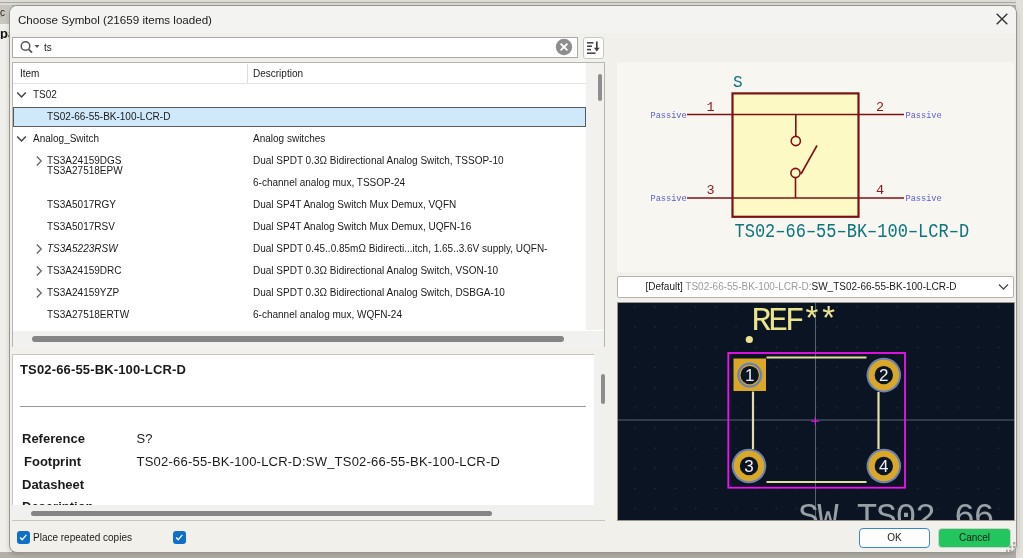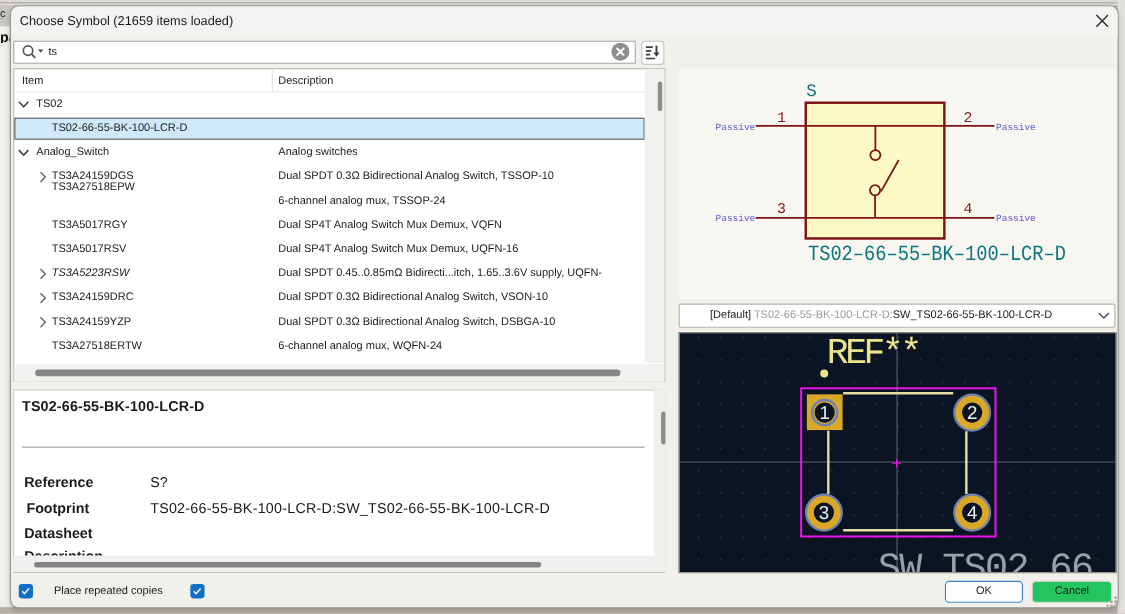--- a/index.html
+++ b/index.html
@@ -117,21 +117,21 @@
 <div class="abs" style="left:594px;top:354px;width:11px;height:151px;background:#f0f0ee;"></div>
 <div class="abs" style="left:601px;top:374px;width:3.5px;height:30px;background:#8d8d8d;border-radius:2px;"></div>
 
 <div class="abs" style="left:12px;top:505px;width:593px;height:15px;background:#f0f0ee;"></div>
 <div class="abs" style="left:31px;top:510.5px;width:461px;height:5px;background:#858585;border-radius:2.5px;"></div>
 
 <div class="abs" style="left:17px;top:531px;width:12.5px;height:12.5px;background:#1070c8;border-radius:3px;"></div>
 <svg class="abs" style="left:17px;top:531px;" width="12.5" height="12.5" viewBox="0 0 12 12">
     <path d="M3,6.2 L5,8.4 L9,3.8" stroke="#fff" stroke-width="1.2" fill="none"></path>
   </svg>
-<div class="abs t13" style="left:33px;top:531px;height:13px;line-height:13px;margin-left:16px;">Place repeated copies</div>
+<div class="abs t13" style="left:33px;top:531px;height:13px;line-height:13px;">Place repeated copies</div>
 <div class="abs" style="left:173px;top:531px;width:12.5px;height:12.5px;background:#1070c8;border-radius:3px;"></div>
 <svg class="abs" style="left:173px;top:531px;" width="12.5" height="12.5" viewBox="0 0 12 12">
     <path d="M3,6.2 L5,8.4 L9,3.8" stroke="#fff" stroke-width="1.2" fill="none"></path>
   </svg>
 <div class="abs t13" style="left:188.5px;top:556px;height:13px;line-height:13px;">Place all units</div>
 
 <div class="abs t13" style="left:859px;top:528px;width:71px;height:20px;background:#fdfdfd;border:1px solid #3a86d2;border-radius:4px;text-align:center;line-height:18px;">OK</div>
 <div class="abs t13" style="left:938px;top:528px;width:73px;height:20px;background:#22c55e;border:1px solid #cfcfcb;border-radius:4px;text-align:center;line-height:18px;">Cancel</div>
 <svg class="abs" style="left:1006px;top:542px;" width="10" height="10" viewBox="0 0 10 10">
   <rect x="7" y="0" width="2.4" height="2.4" fill="#a9a8a2"></rect>

